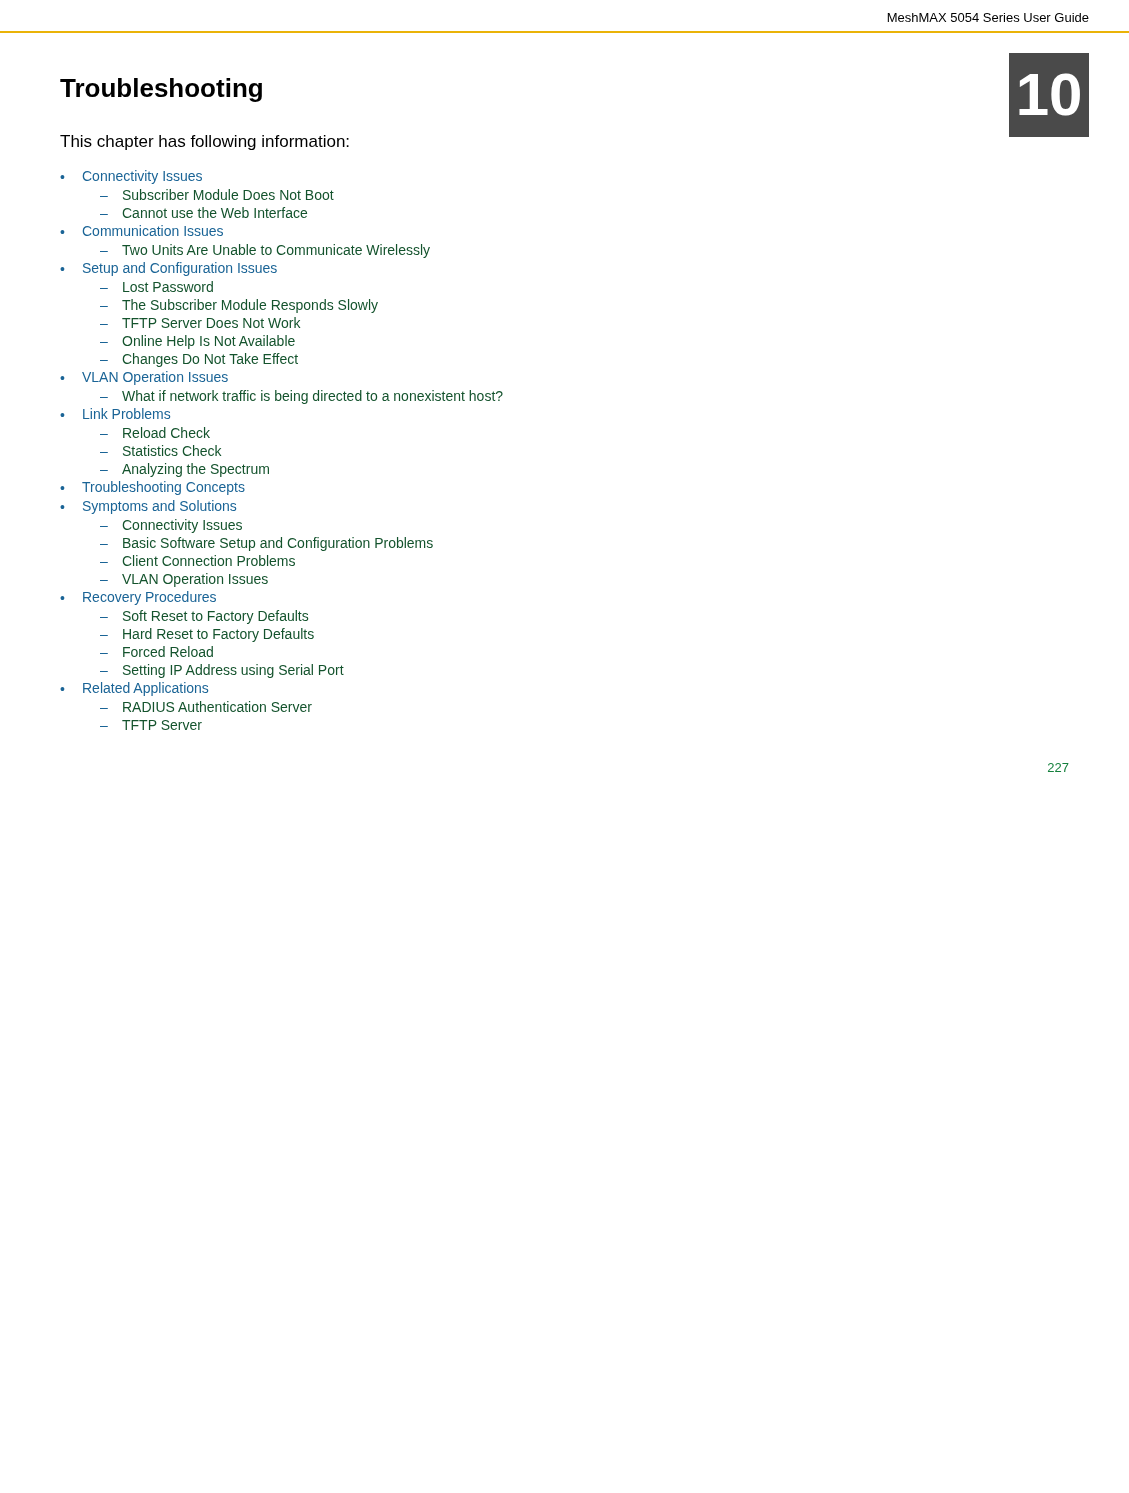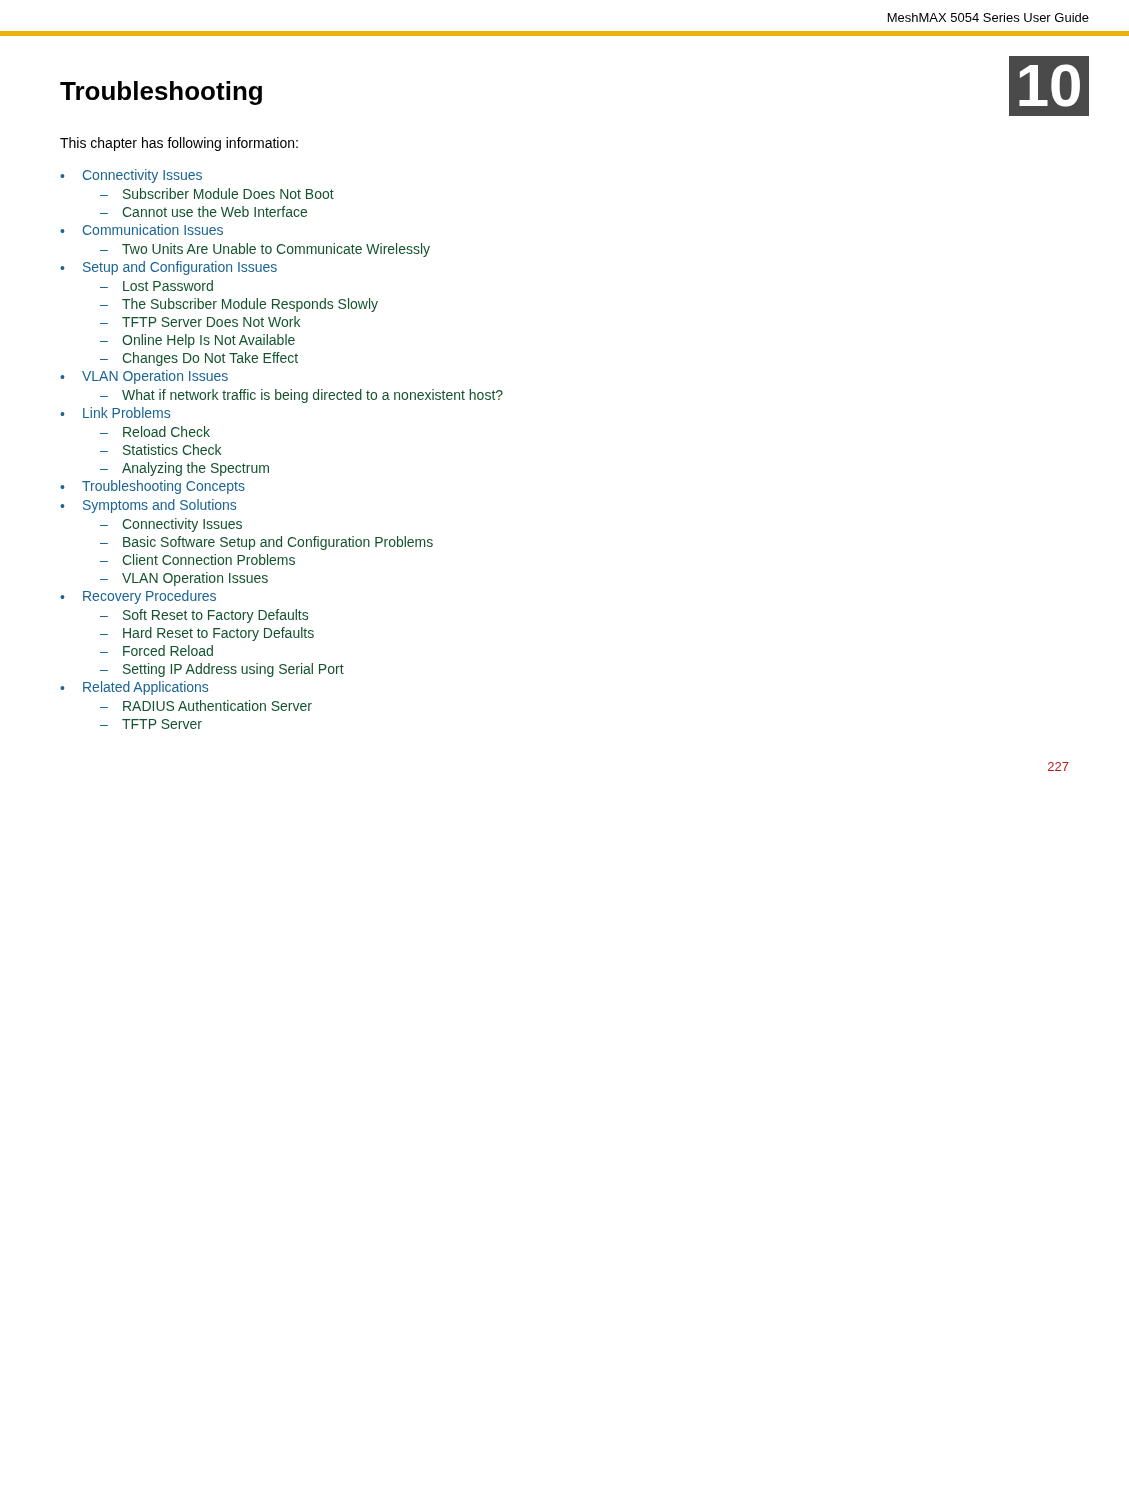--- a/index.html
+++ b/index.html
@@ -11,39 +11,39 @@
       width: 1129px;
       min-height: 1493px;
       position: relative;
     }
 
     .page-header {
       display: flex;
       justify-content: flex-end;
       align-items: center;
       padding: 10px 40px 6px 40px;
-      border-bottom: 5px solid #eab308;
+      border-bottom: 2px solid #eab308;
     }
 
     .header-title {
       font-size: 13px;
       color: #000000;
     }
 
     .page-body {
       padding: 30px 60px 60px 60px;
       position: relative;
     }
 
     .chapter-number-block {
       position: absolute;
       top: 20px;
       right: 40px;
       width: 80px;
-      height: 60px;
+      height: 84px;
       background: #4a4a4a;
       display: flex;
       align-items: center;
       justify-content: center;
     }
 
     .chapter-number {
       font-size: 60px;
       font-weight: bold;
       color: #ffffff;
@@ -52,21 +52,21 @@
 
     .chapter-title {
       font-size: 26px;
       font-weight: bold;
       color: #000000;
       margin-bottom: 28px;
       margin-top: 10px;
     }
 
     .intro-text {
-      font-size: 14px;
+      font-size: 17px;
       color: #000000;
       margin-bottom: 16px;
     }
 
     .link-blue {
       color: #1a6496;
       text-decoration: none;
       font-size: 14px;
     }
 
@@ -133,21 +133,21 @@
 
     .section-divider {
       margin: 8px 0 6px 0;
     }
 
     .page-footer {
       position: absolute;
       bottom: 20px;
       right: 60px;
       font-size: 13px;
-      color: #b91c1c;
+      color: #15803d;
     }
   </style>
 </head>
 <body>
 
 <div class="page-header">
   <span class="header-title">MeshMAX 5054 Series User Guide</span>
 </div>
 
 <div class="page-body">

